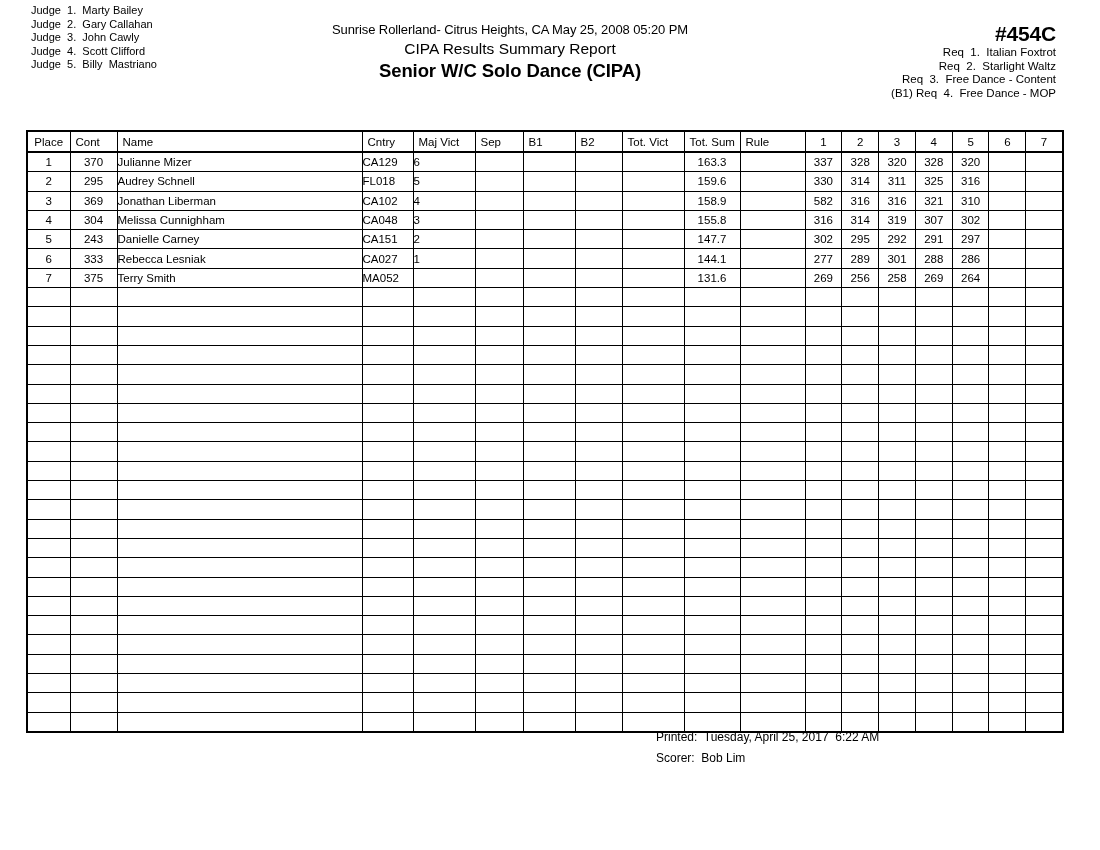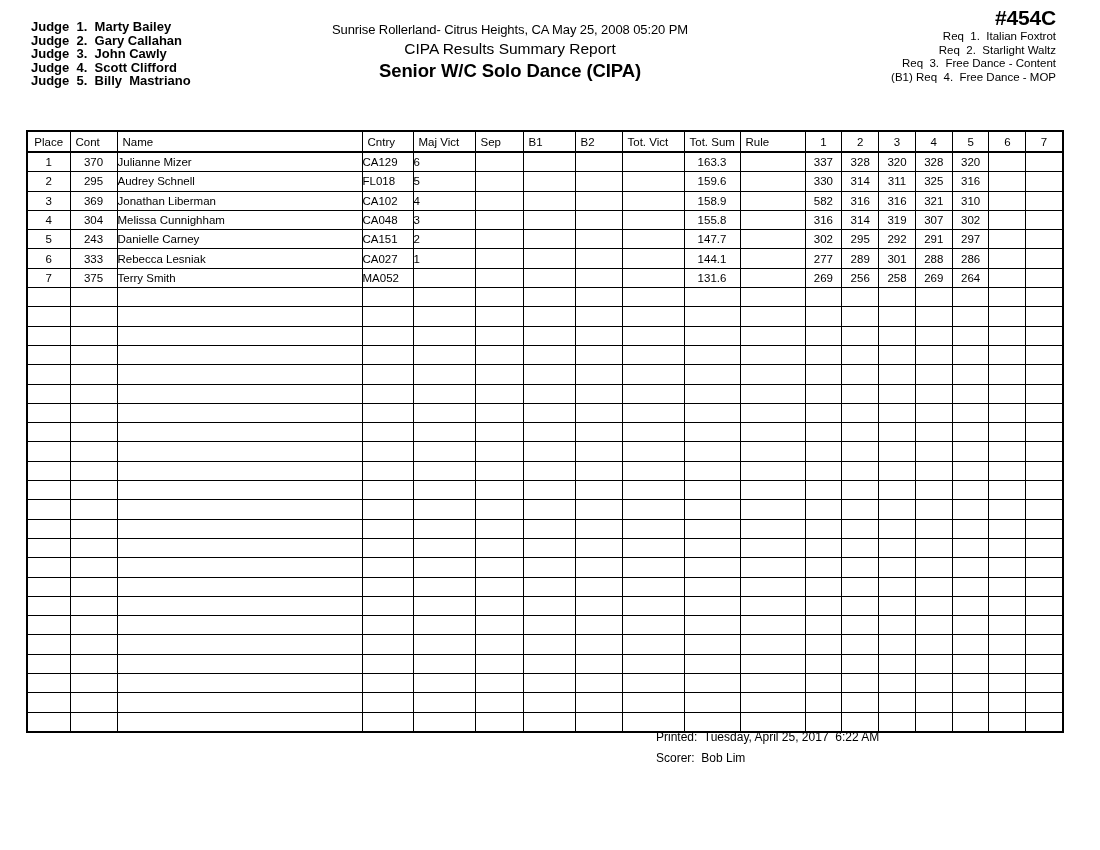--- a/index.html
+++ b/index.html
@@ -15,24 +15,23 @@
     font-family: "Liberation Sans", sans-serif;
     color: #000000;
     overflow: hidden;
     -webkit-font-smoothing: none;
   }
 
   
   #judges-block {
     position: absolute;
     left: 31px;
-    top: 20px;
-    font-size: 13px;
+    top: 4px;
+    font-size: 11px;
     line-height: 13.6px;
-    font-weight: bold;
   }
   .judge-line {
     white-space: pre;
   }
 
   
   #title-block {
     position: absolute;
     left: 230px;
     top: 20px;
@@ -58,21 +57,21 @@
   }
   #report-subtitle {
     font-size: 15.5px;
     line-height: 20px;
   }
 
   
   #right-block {
     position: absolute;
     right: 44px;
-    top: 6px;
+    top: 22px;
     text-align: right;
   }
   #event-number {
     font-size: 21px;
     font-weight: bold;
     line-height: 24px;
     letter-spacing: -0.2px;
   }
   .req-line {
     font-size: 11.5px;

